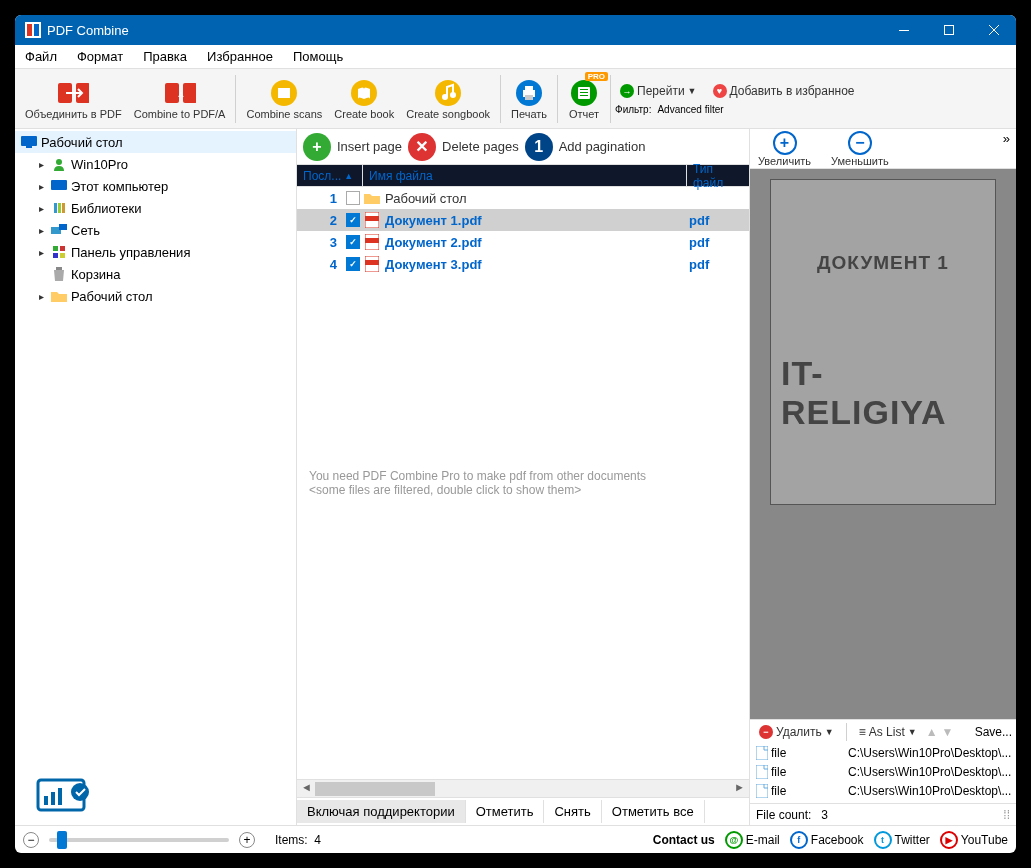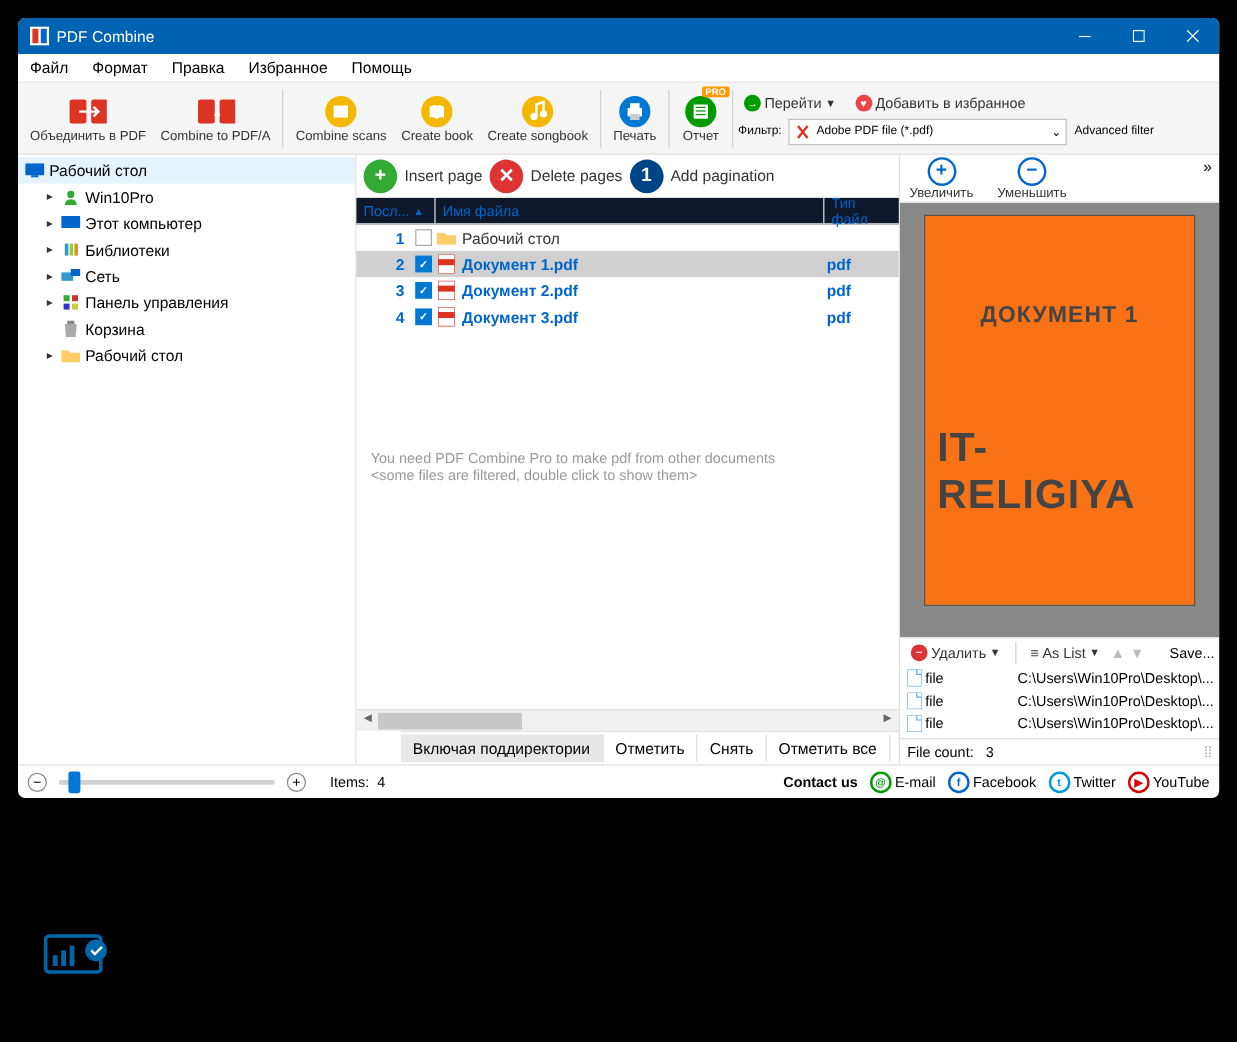--- a/index.html
+++ b/index.html
@@ -1,17 +1,17 @@
 <!DOCTYPE html>
 <html><head>
 <meta charset="utf-8">
 <style>
 * { box-sizing: border-box; margin: 0; padding: 0; font-family: 'Segoe UI', Tahoma, sans-serif; }
 body { background: #000; padding: 15px; }
-.window { width: 1001px; height: 650px; background: #fff; border-radius: 6px; overflow: hidden; display: flex; flex-direction: column; box-shadow: 0 4px 20px rgba(0,0,0,.5); }
+.window { width: 1001px; height: 838px; background: #fff; border-radius: 6px; overflow: hidden; display: flex; flex-direction: column; box-shadow: 0 4px 20px rgba(0,0,0,.5); }
 .titlebar { height: 30px; background: #0063b1; display: flex; align-items: center; color: #fff; font-size: 13px; }
 .titlebar .icon { width: 16px; height: 16px; margin: 0 6px 0 10px; }
 .titlebar .title { flex: 1; }
 .titlebar .btns { display: flex; }
 .titlebar .btn { width: 45px; height: 30px; display: flex; align-items: center; justify-content: center; }
 .menubar { height: 24px; background: #fff; display: flex; border-bottom: 1px solid #e0e0e0; font-size: 13px; }
 .menubar .item { padding: 2px 10px; display: flex; align-items: center; }
 .toolbar { background: #f5f5f5; border-bottom: 1px solid #e0e0e0; display: flex; align-items: center; padding: 2px 4px; height: 60px; }
 .toolbtn { display: flex; flex-direction: column; align-items: center; justify-content: center; padding: 2px 6px; font-size: 11px; color: #333; position: relative; }
 .toolbtn .ico { width: 32px; height: 30px; display: flex; align-items: center; justify-content: center; }
@@ -39,30 +39,30 @@
 .filerow.sel { background: #d0d0d0; }
 .filerow .num { width: 46px; text-align: right; padding-right: 6px; color: #0066cc; font-weight: bold; }
 .filerow .chk { width: 20px; display: flex; justify-content: center; }
 .filerow .ico { width: 18px; display: flex; justify-content: center; }
 .filerow .name { flex: 1; color: #0066cc; font-weight: bold; padding-left: 4px; }
 .filerow .name.plain { color: #333; font-weight: normal; }
 .filerow .type { width: 60px; color: #0066cc; font-weight: bold; }
 .hints { padding: 6px 12px; font-size: 12px; color: #999; }
 .centerscroll { height: 18px; background: #f0f0f0; border-top: 1px solid #e0e0e0; position: relative; }
 .centerscroll .thumb { position: absolute; left: 18px; top: 2px; width: 120px; height: 14px; background: #c8c8c8; }
-.centerbtns { height: 28px; border-top: 1px solid #e0e0e0; display: flex; align-items: center; font-size: 13px; margin-left: 37px; }
+.centerbtns { height: 28px; border-top: 1px solid #e0e0e0; display: flex; align-items: center; font-size: 13px; }
 .centerbtns .b { padding: 4px 10px; border-right: 1px solid #e0e0e0; }
 .centerbtns .b.act { background: #e8e8e8; }
 .right { width: 266px; display: flex; flex-direction: column; }
 .righttoolbar { height: 40px; border-bottom: 1px solid #e0e0e0; display: flex; align-items: center; padding: 0 8px; gap: 20px; position: relative; }
 .chevrons { position: absolute; right: 6px; top: 2px; font-size: 13px; }
 .zoombtn { display: flex; flex-direction: column; align-items: center; font-size: 11px; color: #333; }
 .zoombtn .c { width: 24px; height: 24px; border: 2px solid #0066cc; border-radius: 50%; display: flex; align-items: center; justify-content: center; color: #0066cc; font-weight: bold; font-size: 16px; }
 .preview { flex: 1; background: #888; display: flex; align-items: flex-start; justify-content: center; padding: 10px 0 0 0; }
-.page { width: 226px; height: 326px; background: #f97316; border: 1px solid #555; display: flex; flex-direction: column; align-items: center; justify-content: center; gap: 80px; padding: 20px 10px; }
+.page { width: 226px; height: 326px; background: #a3a3a3; border: 1px solid #555; display: flex; flex-direction: column; align-items: center; justify-content: center; gap: 80px; padding: 20px 10px; }
 .page .t1 { font-size: 19px; color: #444; font-weight: bold; letter-spacing: 1px; }
 .page .t2 { font-size: 34px; color: #444; font-weight: bold; letter-spacing: 1px; }
 .queuebar { height: 24px; border-top: 1px solid #e0e0e0; display: flex; align-items: center; font-size: 12px; padding: 0 4px; gap: 4px; }
 .queuebar .sep { width: 1px; height: 18px; background: #d0d0d0; margin: 0 3px; }
 .queuehdr { height: 20px; background: #f5f5f5; border-top: 1px solid #e0e0e0; border-bottom: 1px solid #e0e0e0; display: flex; font-size: 12px; }
 .queuehdr > div { padding: 1px 6px; border-right: 1px solid #e0e0e0; }
 .queuelist { height: 60px; overflow: hidden; font-size: 12px; }
 .queuerow { height: 19px; display: flex; align-items: center; }
 .queuerow .t { width: 94px; padding-left: 6px; display: flex; align-items: center; gap: 3px; }
 .queuerow .n { flex: 1; padding-left: 4px; white-space: nowrap; overflow: hidden; }
@@ -204,28 +204,20 @@
             <span>Перейти</span>
             <span style="font-size:9px">▼</span>
           </span>
         <span class="gobtn">
             <span class="circle" style="background:#e44">♥</span>
             <span>Добавить в избранное</span>
           </span>
       </div>
       <div class="filterrow">
         <span>Фильтр:</span>
-        <div class="filterbox">
-          <svg width="14" height="14">
-              <rect width="14" height="14" fill="#fff"></rect>
-              <path d="M3 2l8 10M11 2l-8 10" stroke="#d32" stroke-width="2"></path>
-            </svg>
-          <span style="margin-left:4px">Adobe PDF file (*.pdf)</span>
-          <span class="chev">⌄</span>
-        </div>
         <span>Advanced filter</span>
       </div>
     </div>
   </div>
 
   <div class="main">
     <div class="sidebar">
       <div class="tree">
         <div class="treeitem root">
           <span class="treeico">

